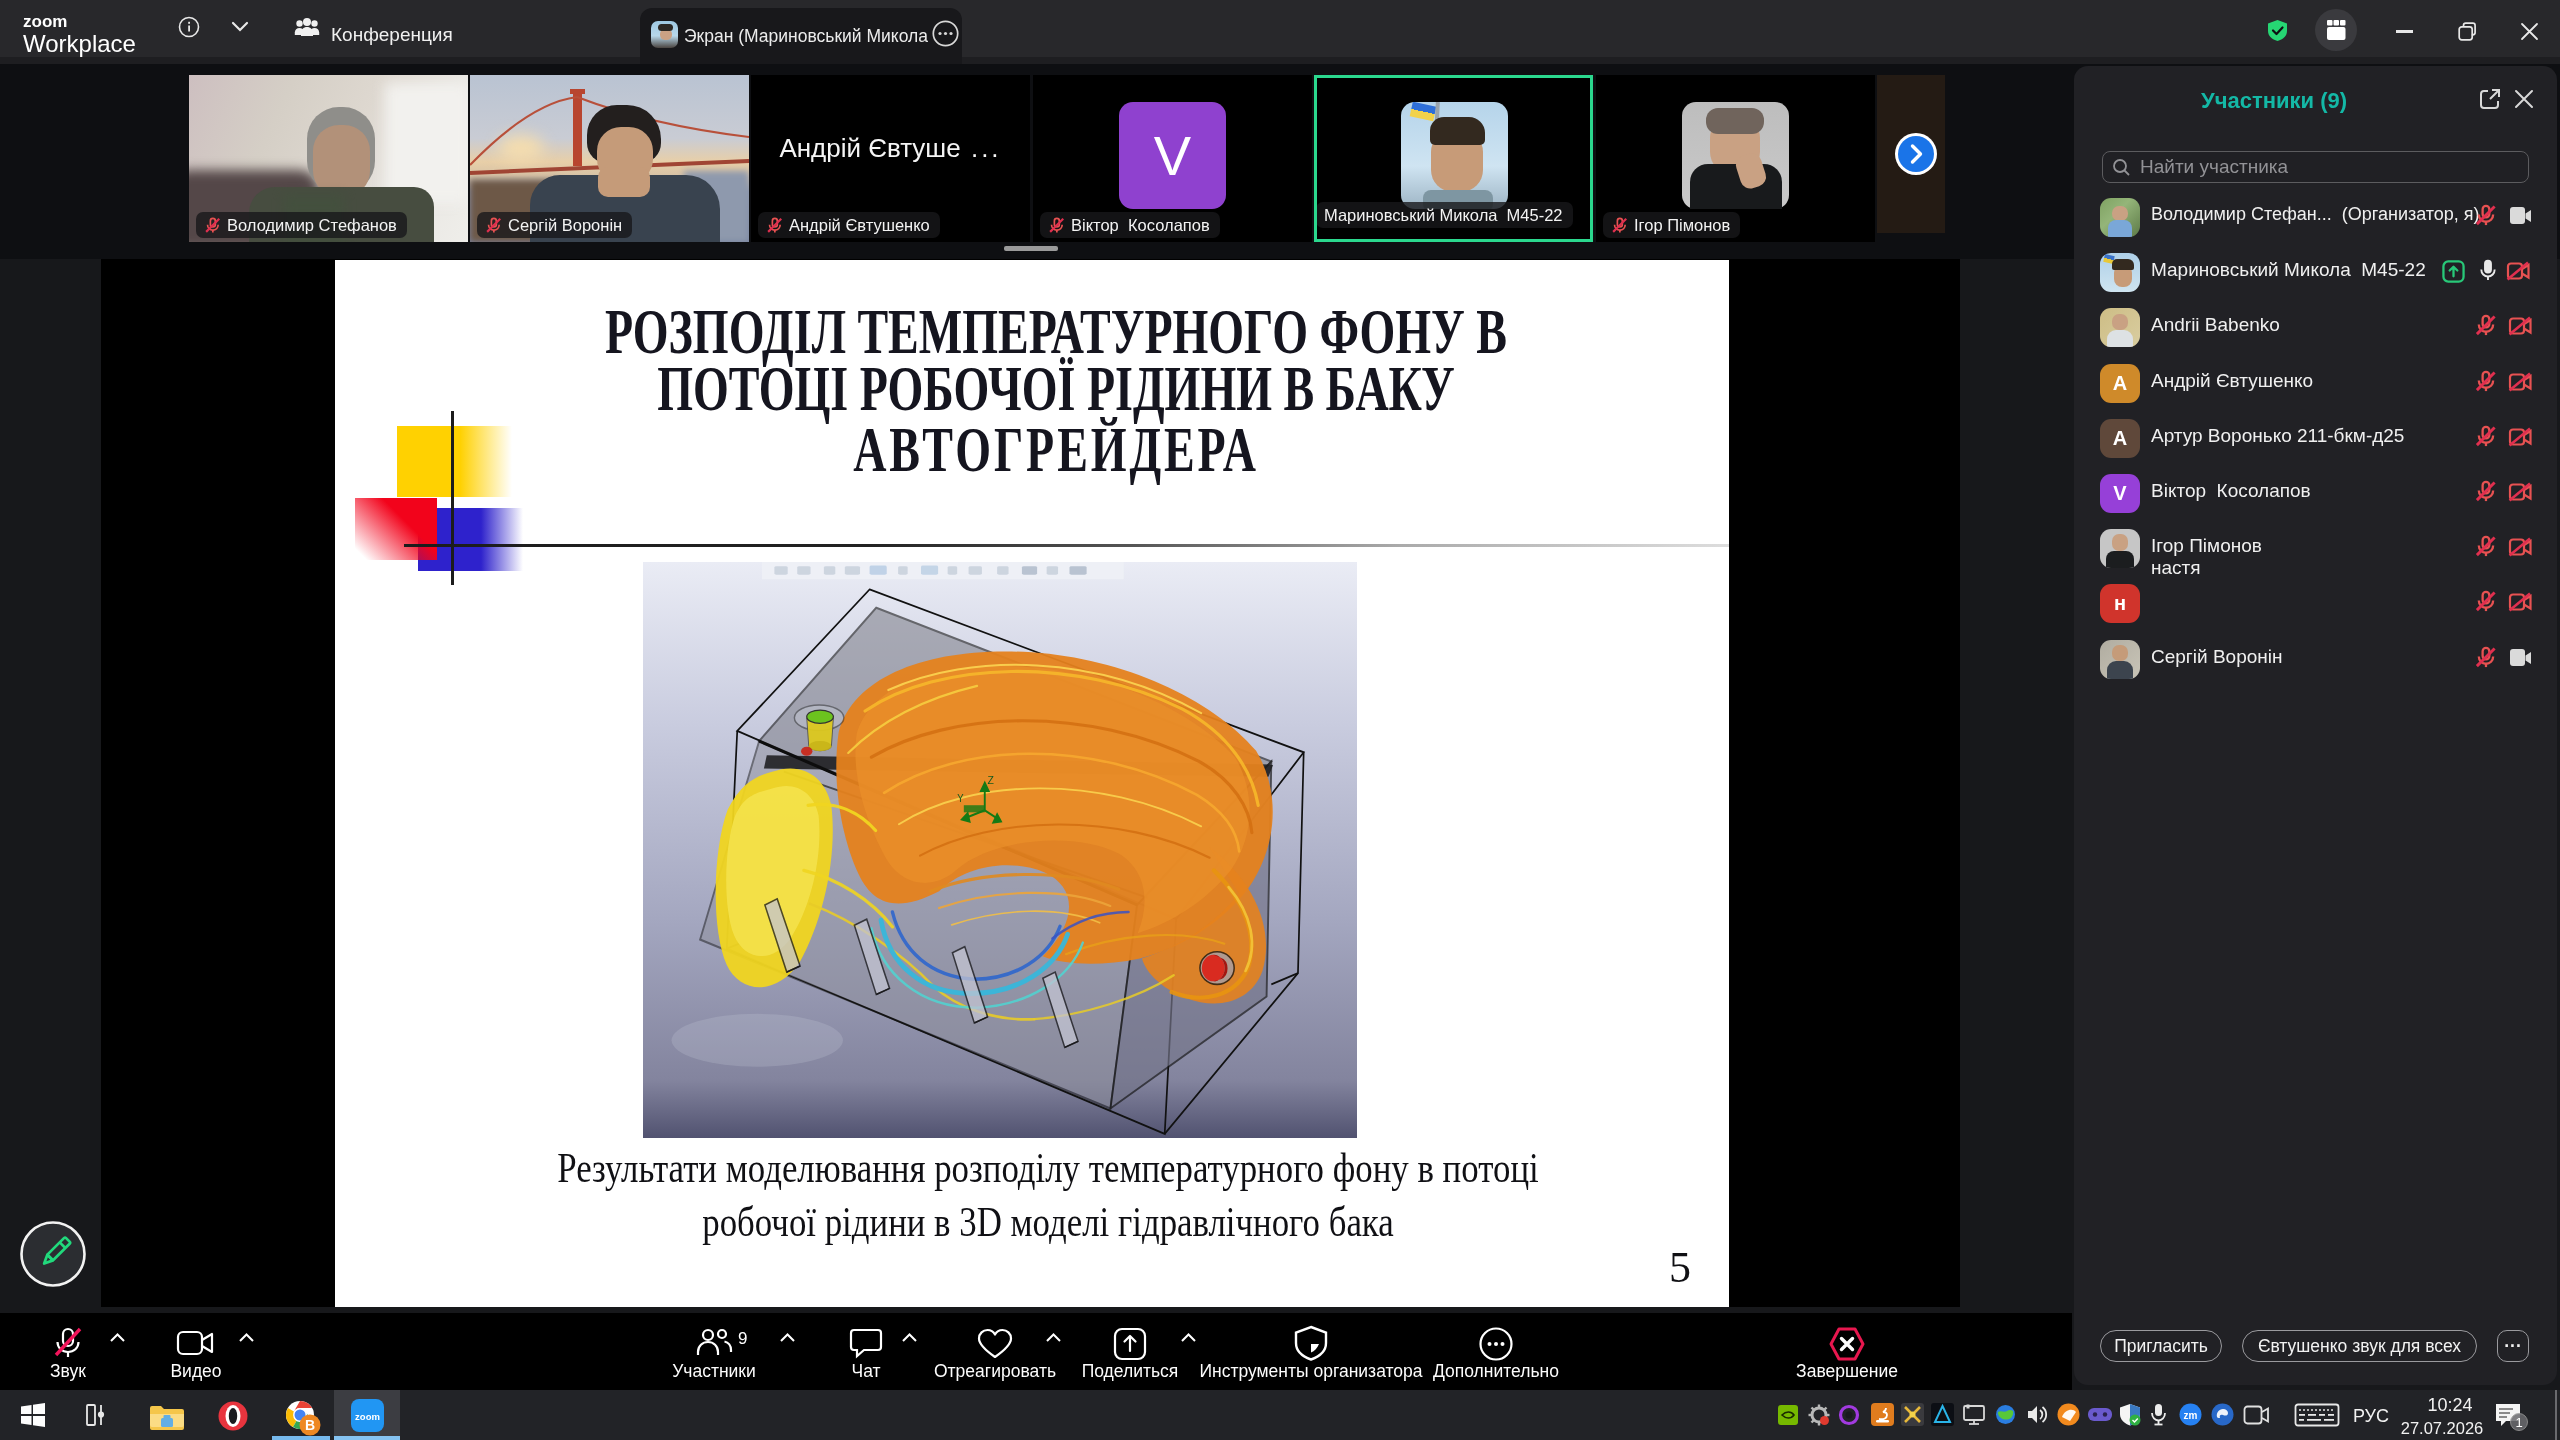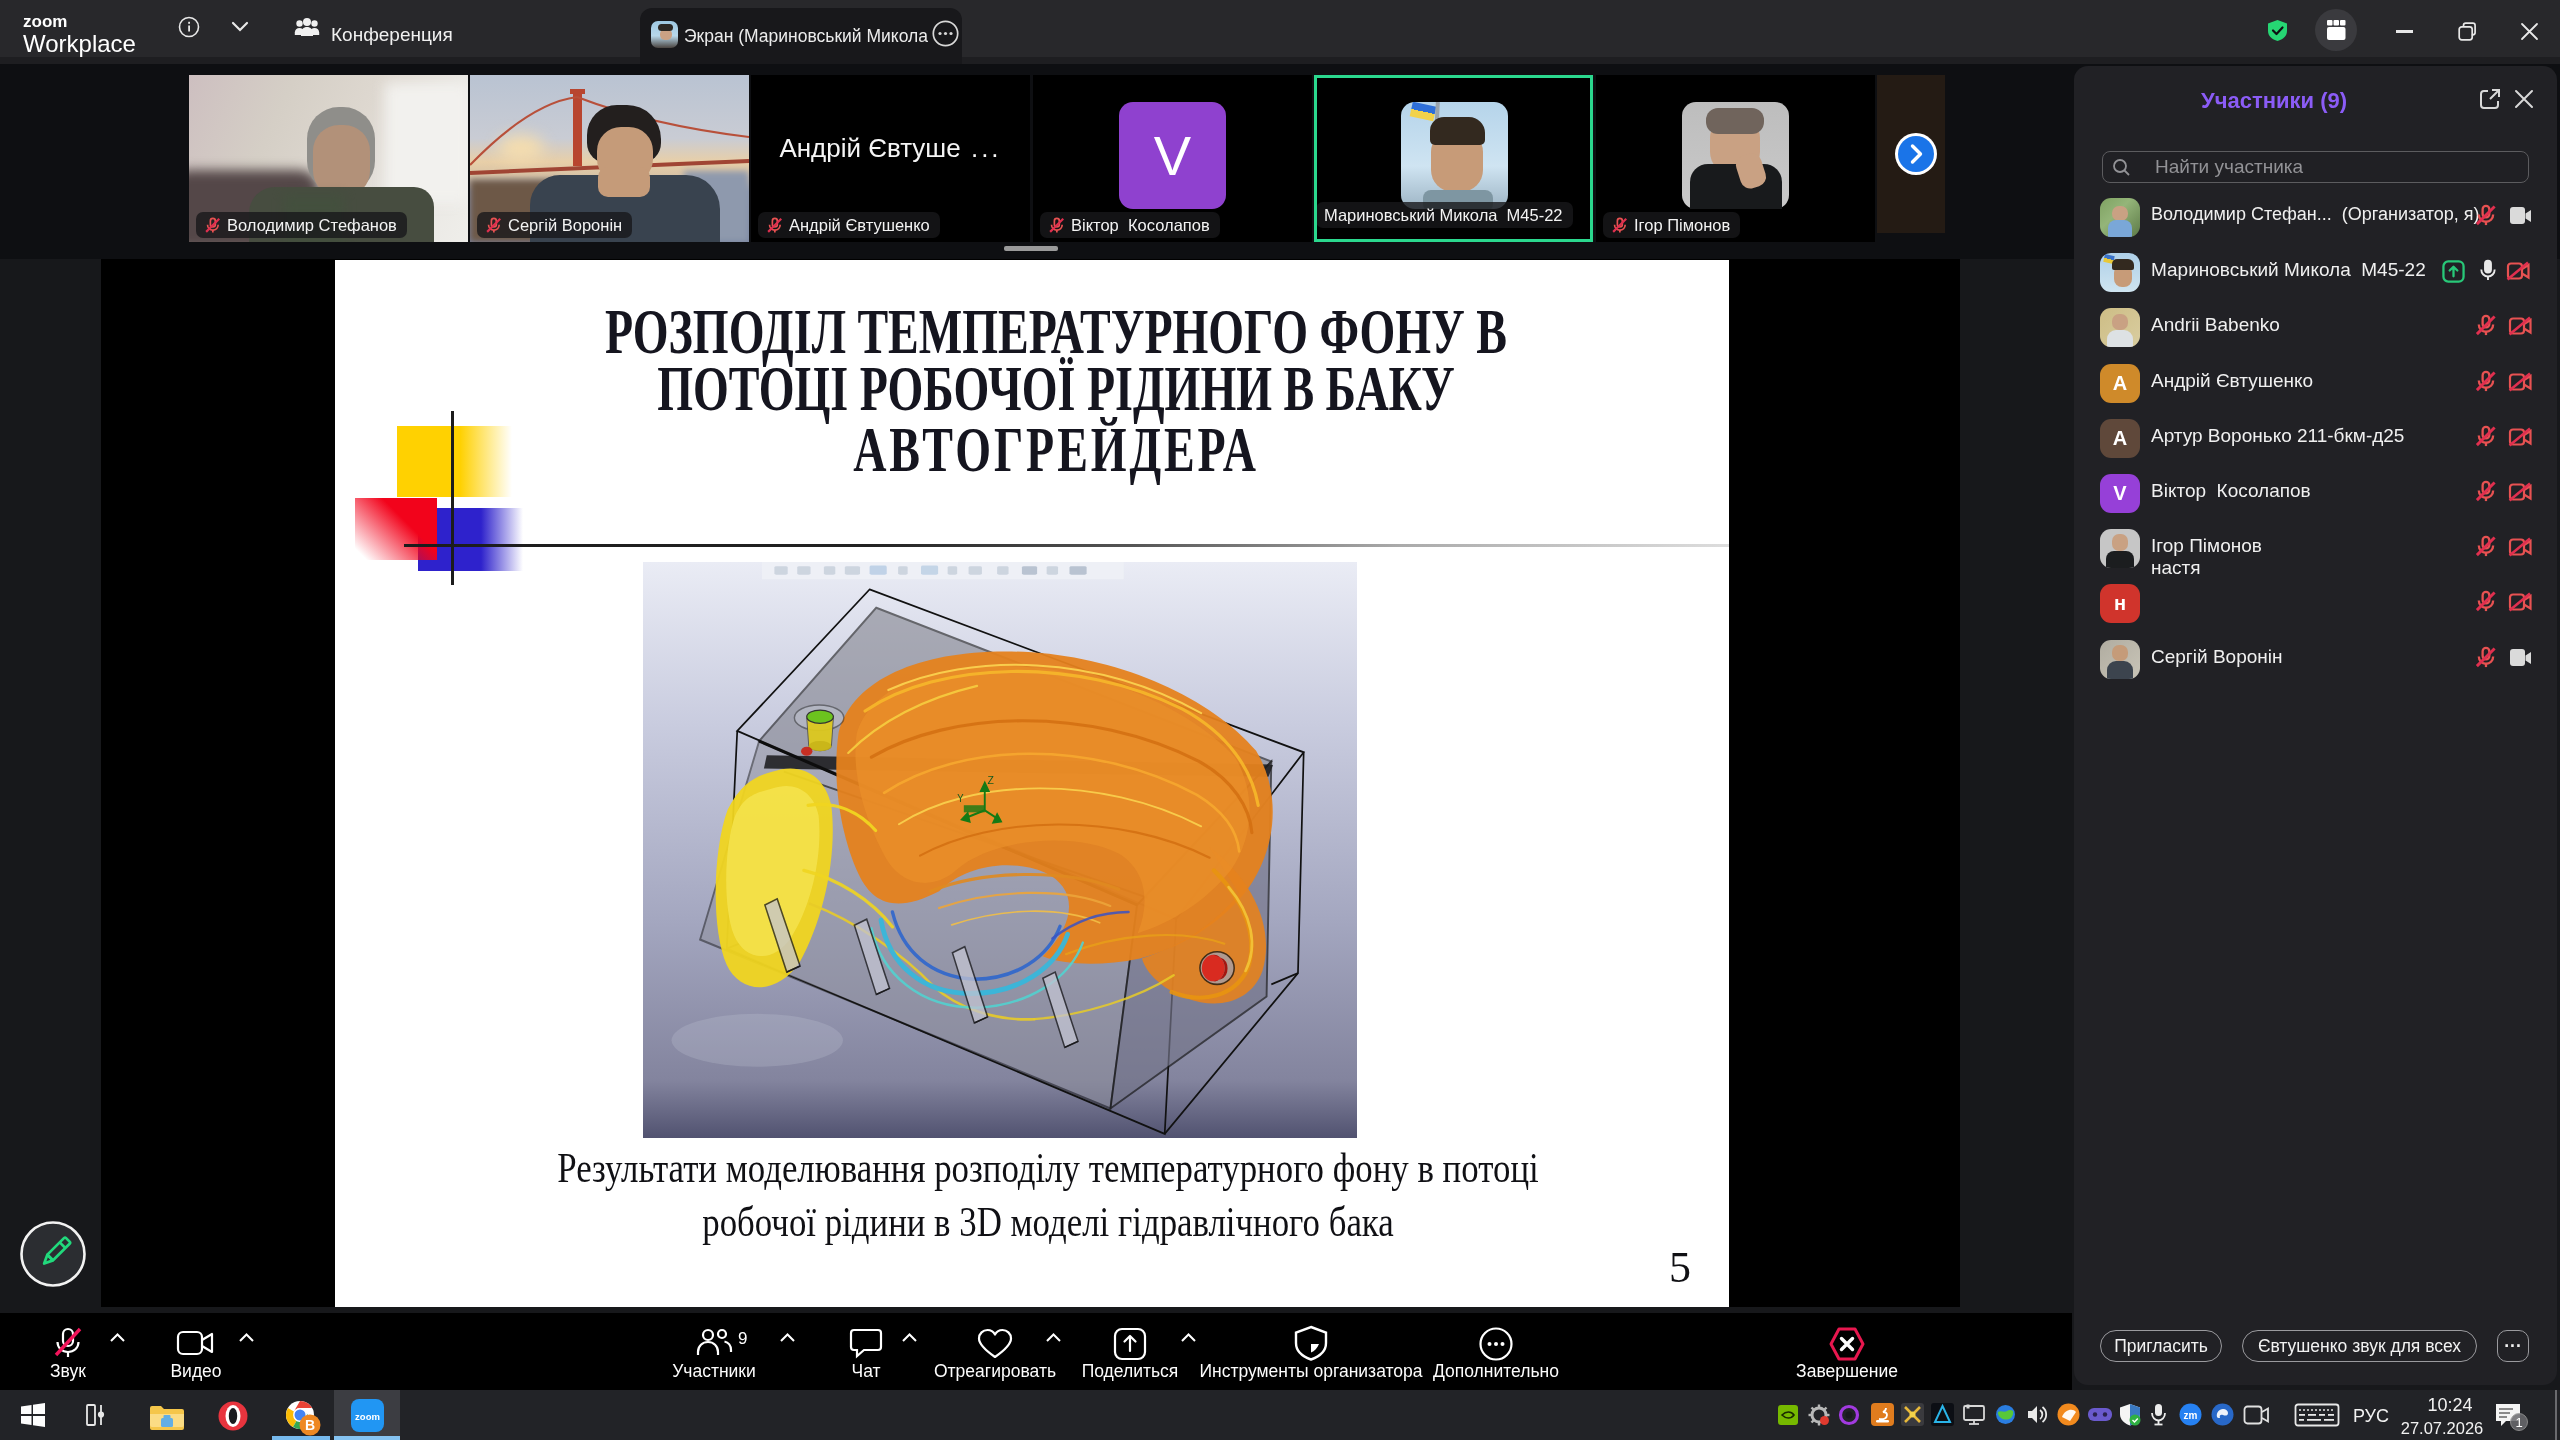--- a/index.html
+++ b/index.html
@@ -23,22 +23,22 @@
   
   #sharebg { left:101px; top:259px; width:1859px; height:1048px; background:#000; }
   #slide { left:335px; top:260px; width:1394px; height:1047px; background:#fff; }
   .ttl { position:absolute; width:1394px; left:24px; text-align:center; font-family:"Liberation Serif", serif; font-weight:700; font-size:63px; color:#15151f; transform:scaleX(0.73); }
   .cap { position:absolute; width:1394px; left:16px; text-align:center; font-family:"Liberation Serif", serif; font-size:43px; color:#101014; transform:scaleX(0.81); }
   
   #toolbar { left:0; top:1313px; width:2072px; height:77px; background:#000; color:#fff; }
   .tblbl { position:absolute; top:48px; width:300px; font-size:17.5px; color:#fdfdfd; text-align:center; }
   
   #panel { left:2074px; top:66px; width:483px; height:1319px; background:#212125; border-radius:14px; }
-  #ptitle { top:22px; left:0px; width:400px; text-align:center; font-size:22px; font-weight:700; color:#8b5cf6; }
-  #searchbox { left:2102px; top:151px; width:427px; height:32px; border:1px solid #5c5c5f; border-radius:8px; background:#202024; color:#929296; font-size:19px; line-height:30px; padding-left:52px; }
+  #ptitle { top:22px; left:0px; width:400px; text-align:center; font-size:22px; font-weight:700; color:#14b8a6; }
+  #searchbox { left:2102px; top:151px; width:427px; height:32px; border:1px solid #5c5c5f; border-radius:8px; background:#202024; color:#929296; font-size:19px; line-height:30px; padding-left:37px; }
   .pbtn { position:absolute; height:32px; border:1px solid #9a9a9e; border-radius:16px; color:#f2f2f2; font-size:17.5px; line-height:30px; text-align:center; }
   
   #taskbar { left:0; top:1390px; width:2560px; height:50px; background:#222327; }
 </style>
 </head>
 <body>
 
 <div id="titlebar" class="abs"></div>
 <div class="abs" style="left:0;top:57px;width:2560px;height:7px;background:#1e1e21"></div>
 <div id="logo" class="abs">

